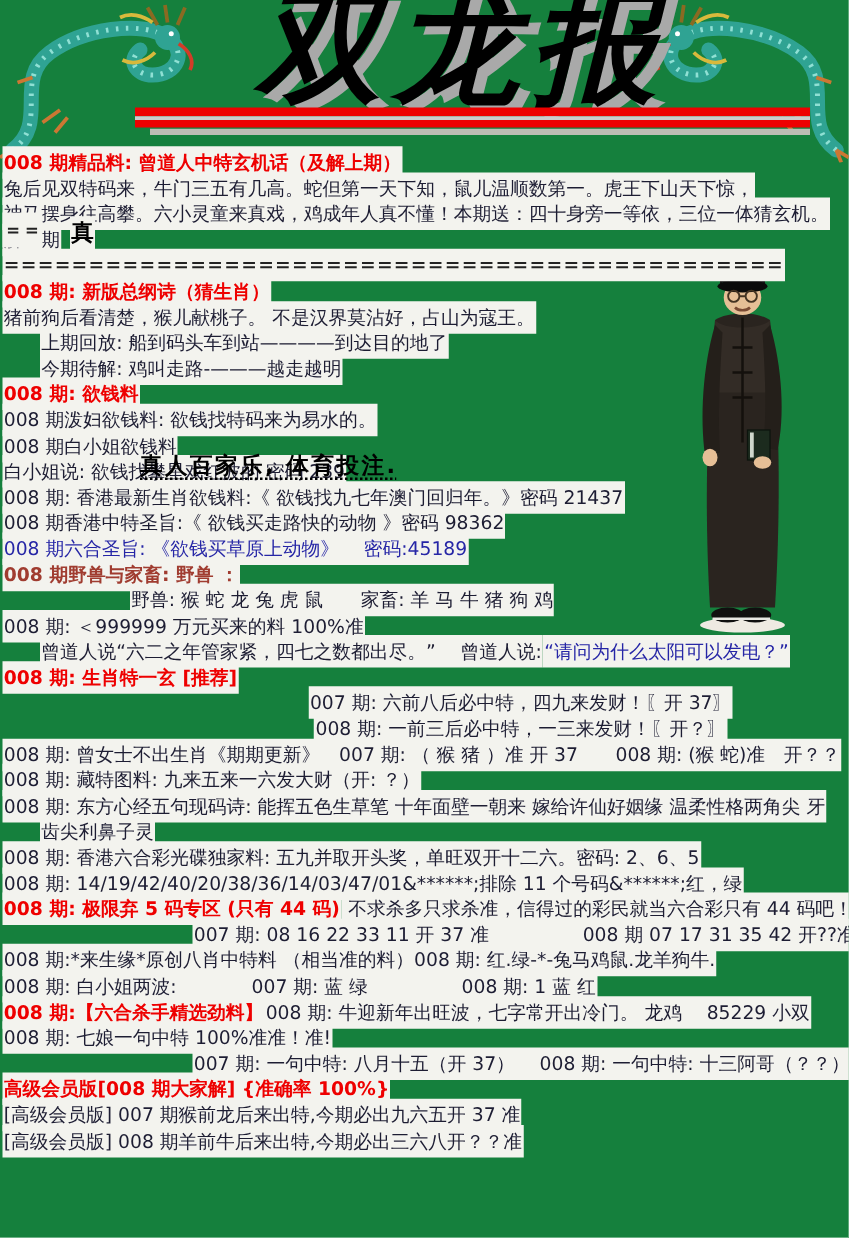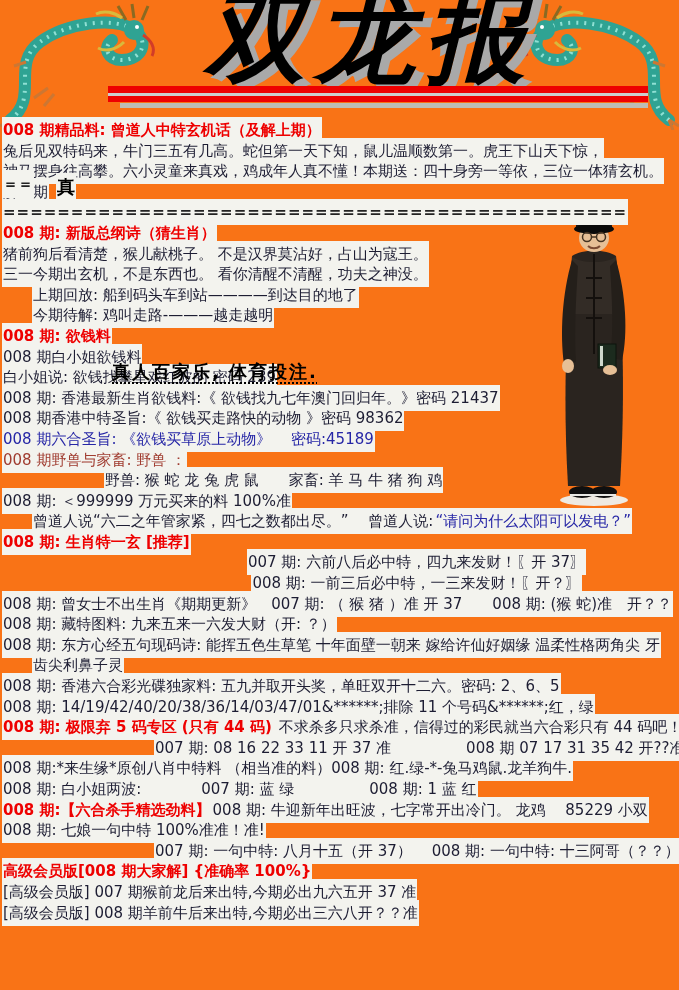--- a/index.html
+++ b/index.html
@@ -1,21 +1,21 @@
 <!DOCTYPE html>
 <html><head>
 <meta charset="utf-8">
 <style>
   html,body{margin:0;padding:0;}
   body{
     width:679px;height:990px;background:#ffffff;overflow:hidden;
     font-family:"DejaVu Sans","Liberation Sans",sans-serif;
     -webkit-font-smoothing:none;
   }
-  .page{position:relative;width:679px;height:990px;background:#f97316;}
+  .page{position:relative;width:679px;height:990px;background:#15803d;}
 
   
   .header{position:relative;height:118px;}
   .dragon{position:absolute;top:2px;width:195px;height:128px;z-index:1;}
   .dragon.left{left:-4px;}
   .dragon.right{right:-4px;transform:scaleX(-1);}
   .masthead{
     position:absolute;left:140px;top:-18px;width:460px;text-align:center;
     font-size:100px;font-weight:bold;font-style:italic;color:#000;
     letter-spacing:10px;z-index:2;line-height:1.1;
@@ -34,21 +34,21 @@
   .ln{
     height:20.6px;line-height:20.6px;font-size:15px;color:#1d1d33;
     white-space:nowrap;position:relative;
   }
   .ln > span{background:#f3f3ee;padding:4px 1px;}
   .i1{padding-left:30px;}
   .i2{padding-left:102px;}
   .i3{padding-left:152px;text-align:center;}
   .c-red{color:#ee0000;font-weight:bold;}
   .c-blue{color:#2626a6;}
-  .c-maroon{color:#a03c30;font-weight:normal;}
+  .c-maroon{color:#a03c30;font-weight:bold;}
   .c-black{color:#1d1d33;}
   .divider{letter-spacing:1px;font-weight:bold;color:#222;}
   .ov-eq{position:absolute;left:0;top:-12px;background:transparent;color:#222;font-weight:bold;}
   .ov-zhen{position:absolute;left:54px;top:-9px;background:transparent;color:#000;font-weight:bold;font-size:18px;}
   .watermark{
     position:absolute;left:112px;top:360px;z-index:4;
     font-size:18px;font-weight:bold;color:#000;letter-spacing:2px;
     text-decoration:underline dotted 2px #000;text-underline-offset:4px;
     background:transparent;
   }
@@ -143,26 +143,26 @@
     <div class="ln">
       <span class="ov-eq">＝＝</span>
       <span>解上期</span>
       <span class="ov-zhen">真</span>
     </div>
 
     <div class="ln divider"><span>==============================================</span></div>
 
     <div class="ln"><span class="c-red">008 期: 新版总纲诗（猜生肖）</span></div>
     <div class="ln"><span>猪前狗后看清楚，猴儿献桃子。 不是汉界莫沾好，占山为寇王。</span></div>
-    <div class="ln"><span>三一今期出玄机，不是东西也。 看你清醒不清醒，功夫之神没。</span></div>
 
     <div class="ln i1"><span>上期回放: 船到码头车到站————到达目的地了</span></div>
     <div class="ln i1"><span>今期待解: 鸡叫走路-———越走越明</span></div>
 
     <div class="ln"><span class="c-red">008 期: 欲钱料</span></div>
+    <div class="ln"><span>008 期泼妇欲钱料: 欲钱找特码来为易水的。</span></div>
     <div class="ln"><span>008 期白小姐欲钱料</span></div>
     <div class="ln"><span>白小姐说: 欲钱找攀星戏红波的 密码 239</span></div>
     <div class="ln"><span>008 期: 香港最新生肖欲钱料:《 欲钱找九七年澳门回归年。》密码 21437</span></div>
     <div class="ln"><span>008 期香港中特圣旨:《 欲钱买走路快的动物 》密码 98362</span></div>
     <div class="ln"><span class="c-blue">008 期六合圣旨: 《欲钱买草原上动物》　 密码:45189</span></div>
     <div class="ln"><span class="c-maroon">008 期野兽与家畜: 野兽 ：</span></div>
     <div class="ln i2"><span>野兽: 猴 蛇 龙 兔 虎 鼠　　家畜: 羊 马 牛 猪 狗 鸡</span></div>
     <div class="ln"><span>008 期: ＜999999 万元买来的料 100%准</span></div>
     <div class="ln i1"><span>曾道人说“六二之年管家紧，四七之数都出尽。”　 曾道人说:</span><span class="c-blue">“请问为什么太阳可以发电？”</span></div>
 

